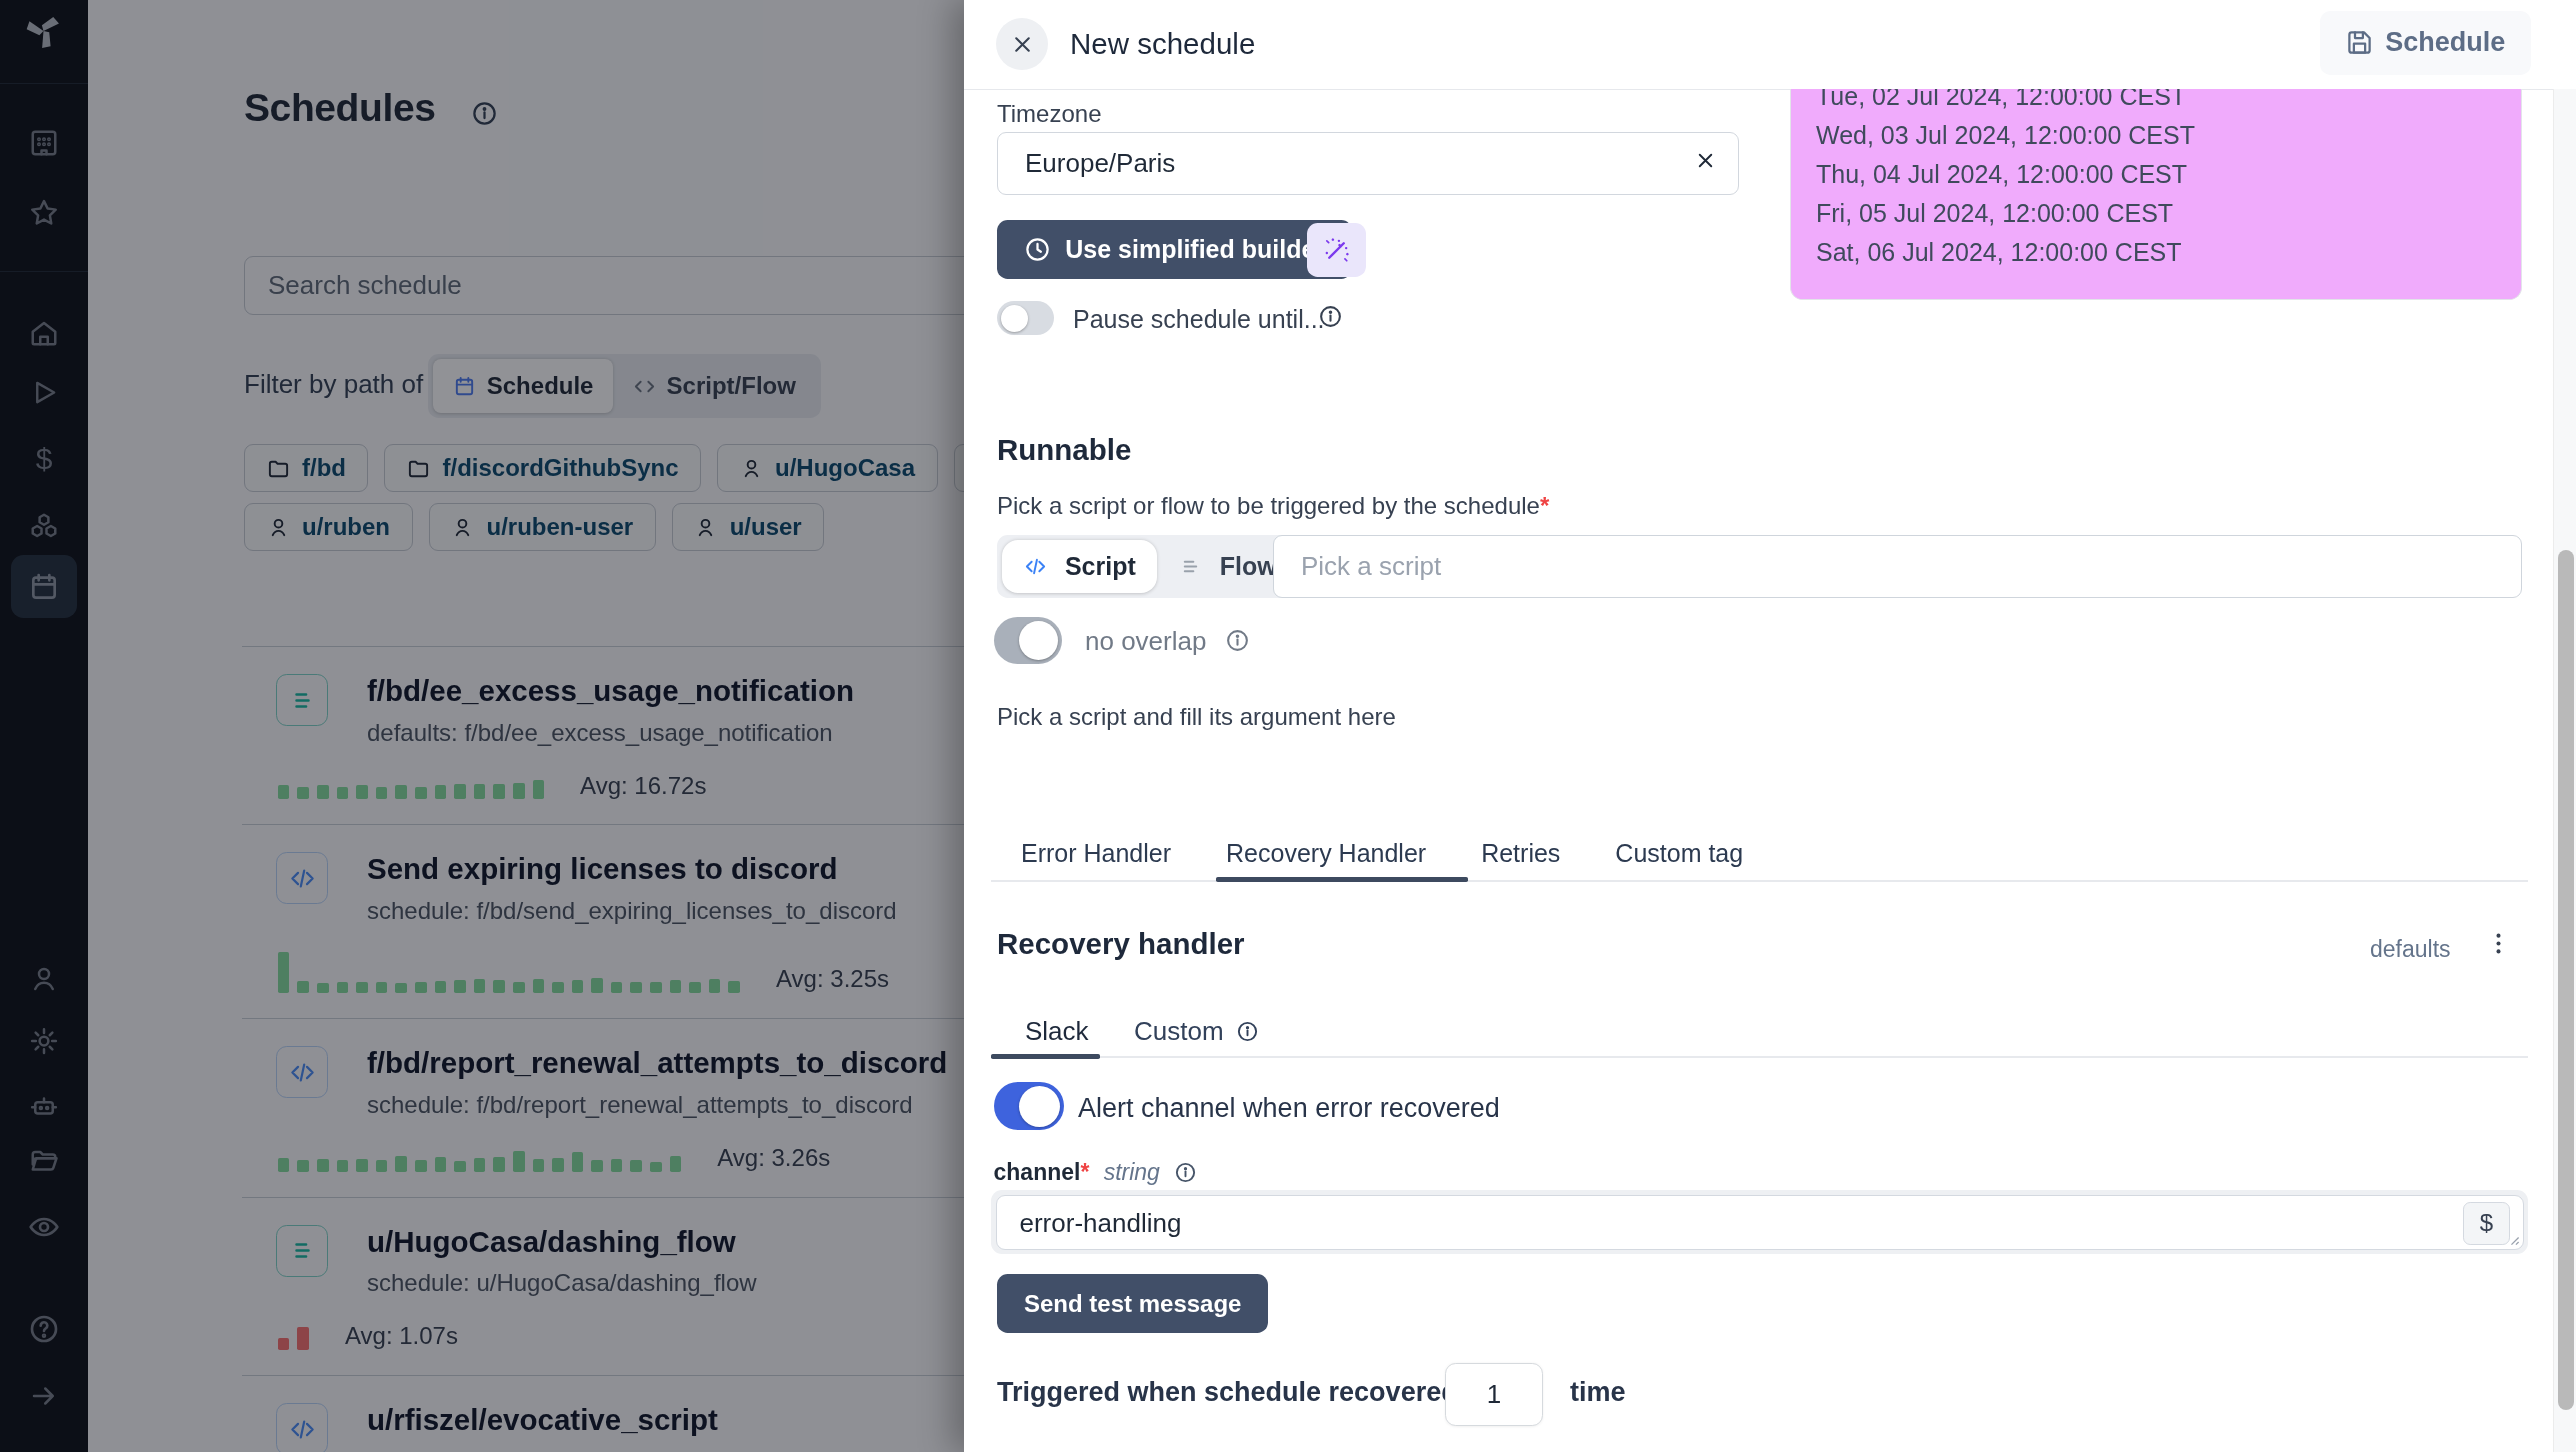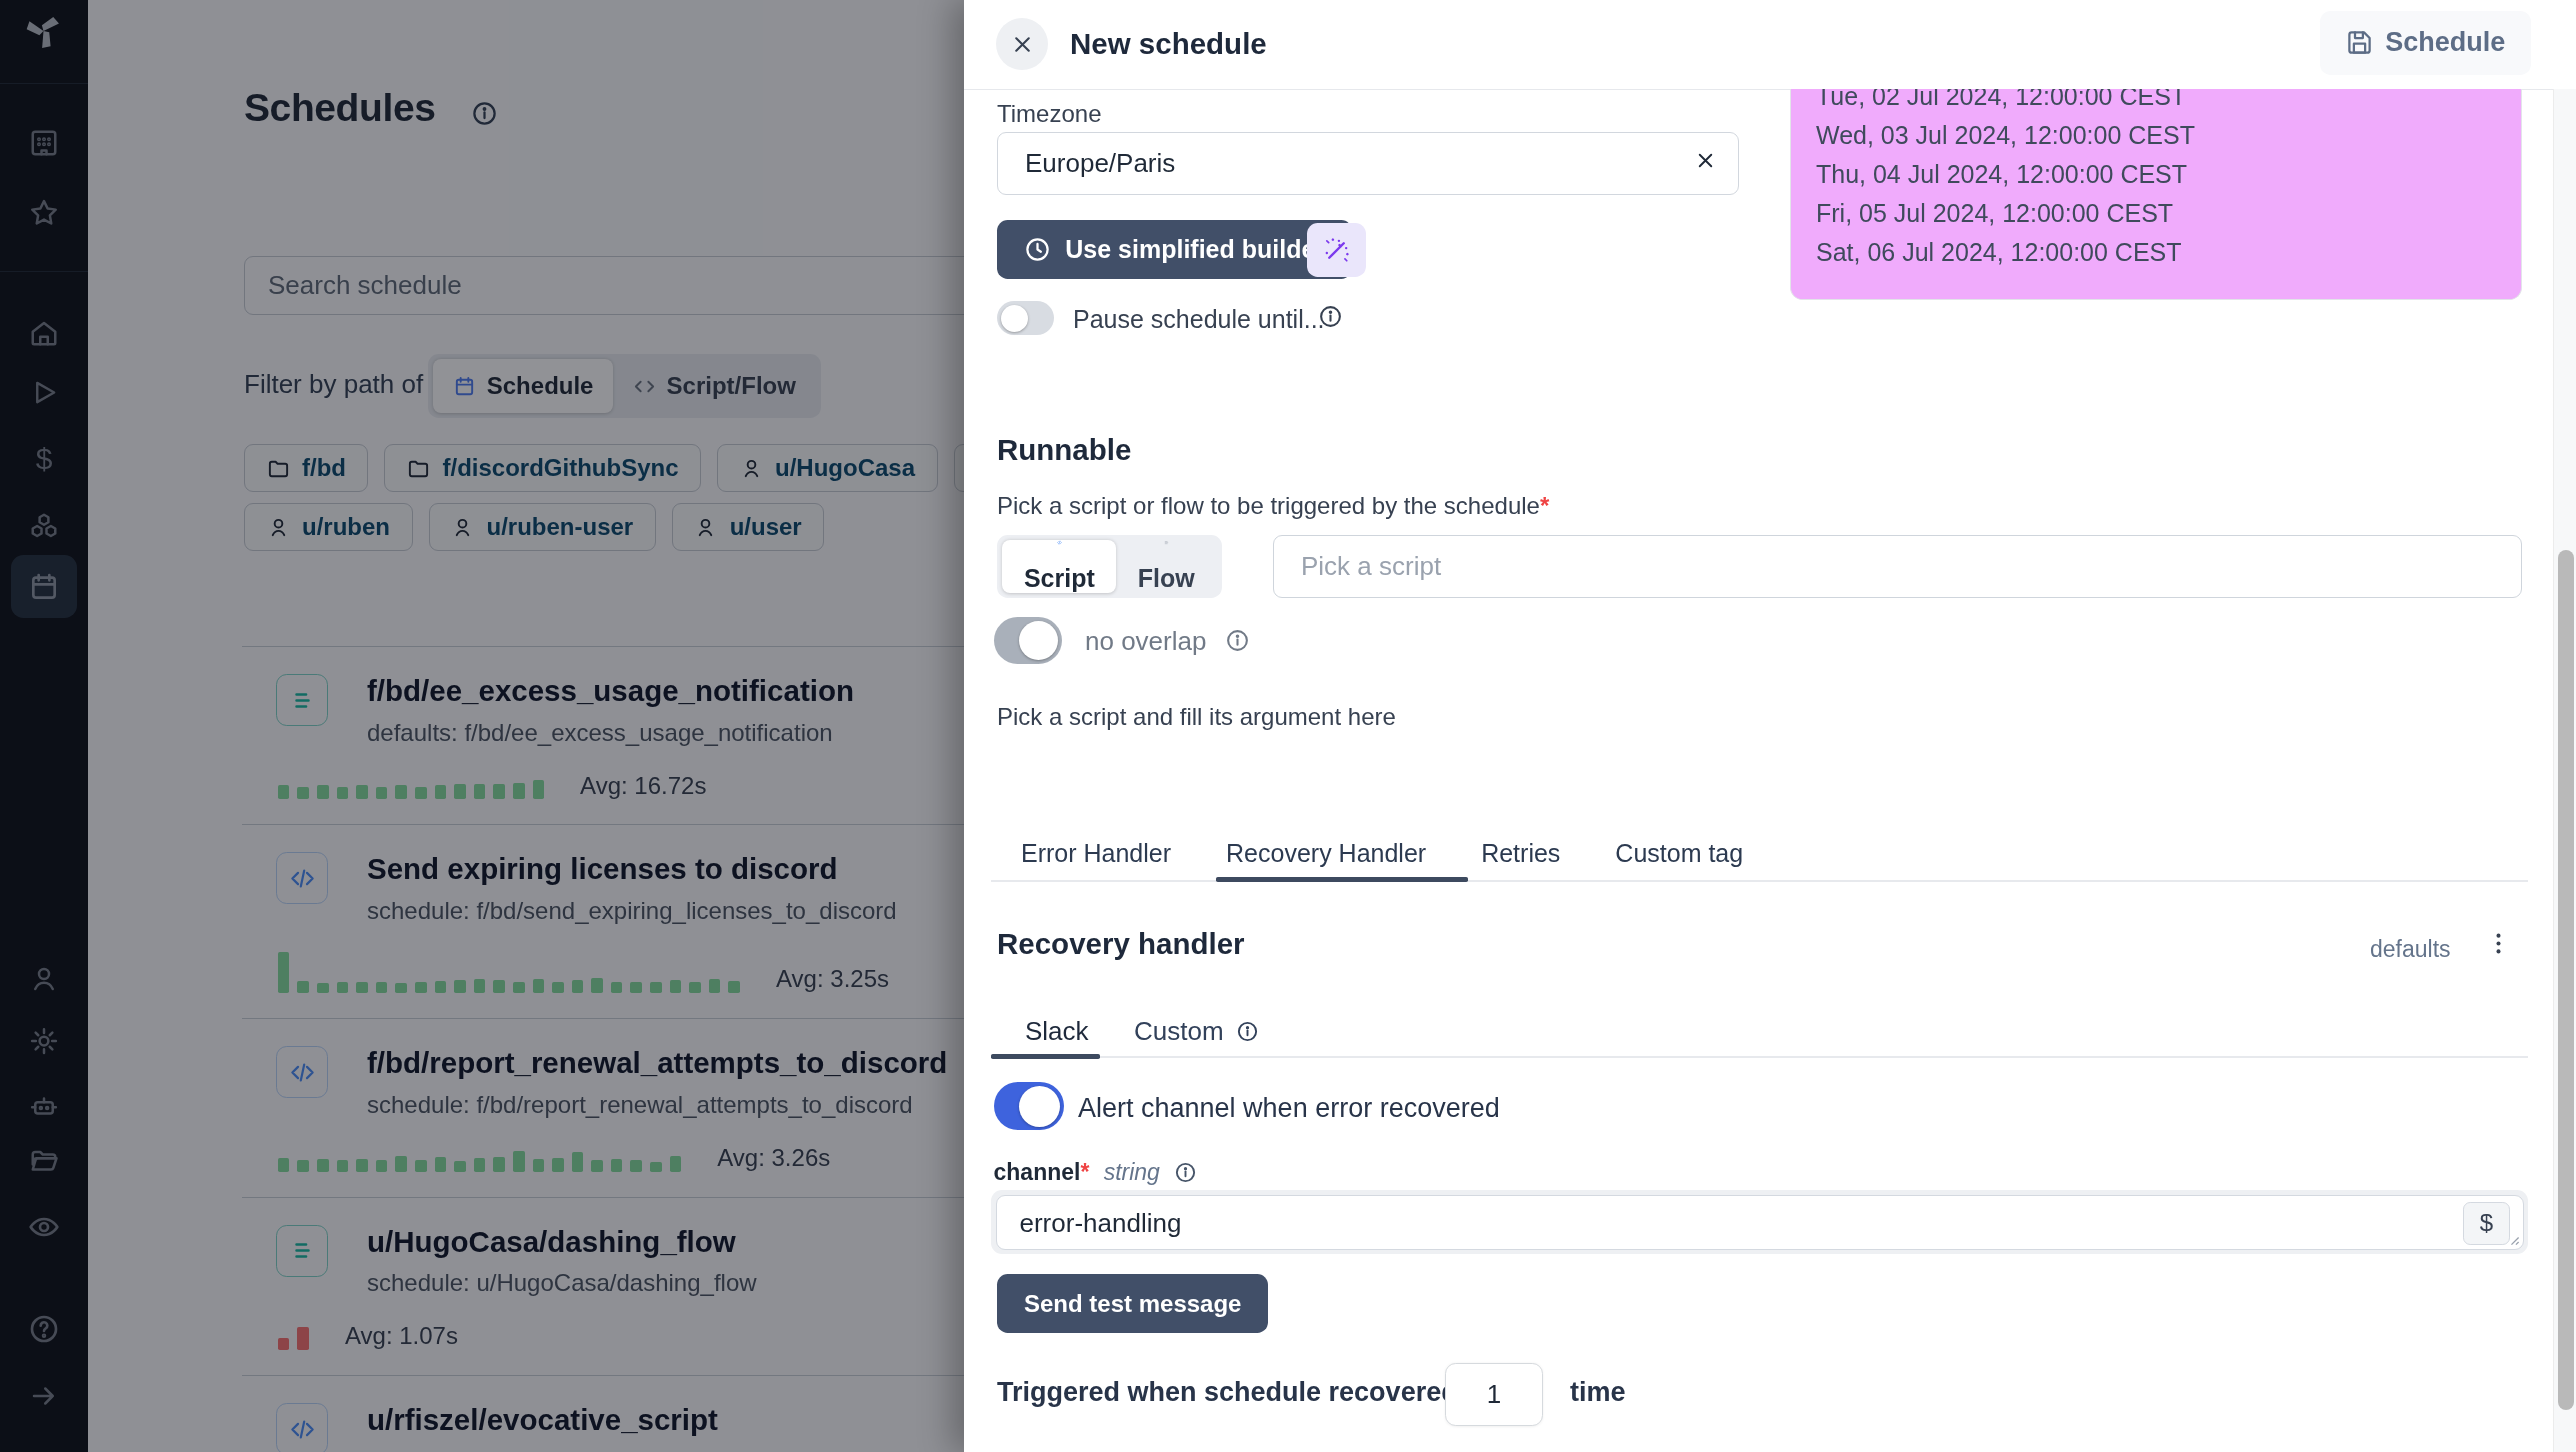--- a/index.html
+++ b/index.html
@@ -38,21 +38,21 @@
   .ssub { font-size:24px; color:#4b5563; margin-top:10.7px; }
   .bars-row { display:flex; align-items:flex-end; margin-top:27px; margin-left:1.8px; }
   .bars { display:flex; align-items:flex-end; gap:8px; }
   .bar { width:11.6px; border-radius:1.8px; }
   .avg { font-size:24px; color:#374151; margin-left:36px; line-height:1; padding-bottom:1.8px; white-space:nowrap; }
   .overlay { position:absolute; left:0; top:0; width:964px; height:1453px; background:rgba(10,14,22,0.45); z-index:4; }
   
   .drawer { position:absolute; left:964px; top:0; width:1612px; height:1453px; background:#ffffff; z-index:10; box-shadow:-12.5px 0 32px rgba(0,0,0,.28); }
   .d-abs { position:absolute; }
   .close-btn { left:32px; top:18px; width:52px; height:52px; border-radius:50%; background:#eef0f3; display:flex; align-items:center; justify-content:center; color:#374151; }
-  .d-title { left:106px; top:27px; font-size:29.5px; font-weight:700; color:#1e293b; }
+  .d-title { left:106px; top:27px; font-size:29.5px; font-weight:400; color:#1e293b; }
   .save-btn { left:1356px; top:10.7px; width:211px; height:64px; background:#f8f9fb; border-radius:10.7px; display:flex; align-items:center; justify-content:center; gap:12.5px; color:#5d6d86; font-size:27px; font-weight:600; }
   .h-div { left:0; top:89px; width:1612px; height:0.9px; background:#e6e8ec; }
   .lab { font-size:24px; color:#374151; }
   .tz-label { left:33px; top:100px; }
   .tz-input { left:33px; top:132px; width:742px; height:63px; border:1.8px solid #d2d7de; border-radius:9px; display:flex; align-items:center; padding:0 21.5px 0 27px; font-size:26px; color:#1f2937; }
   .tz-x { margin-left:auto; color:#1f2937; }
   .times-panel { left:826px; top:89px; width:732px; height:211px; background:#f0abfc; border:0.9px solid #e2e5e9; border-top:none; border-radius:0 0 12.5px 12.5px; overflow:hidden; }
   .times-panel ul { list-style:none; margin-top:-12.5px; padding-left:25px; }
   .times-panel li { line-height:39px; font-size:25px; color:#3f4a5c; white-space:nowrap; }
   .builder-btn { left:33px; top:220px; height:59px; padding:0 27px; background:#414f68; border-radius:10.7px; display:inline-flex; align-items:center; gap:14.3px; color:#fff; font-size:25px; font-weight:600; white-space:nowrap; }
@@ -61,21 +61,21 @@
   .knob { position:absolute; background:#fff; border-radius:50%; box-shadow:0 0.9px 2.7px rgba(0,0,0,.3); }
   .pause-toggle { left:33px; top:301px; width:57px; height:34px; background:#d8dce2; }
   .pause-toggle .knob { left:3.6px; top:3.6px; width:27px; height:27px; }
   .pause-label { left:109px; top:305px; font-size:25px; color:#374151; }
   .pause-info { left:354px; top:304px; color:#374151; }
   .runnable-h, .recovery-h { font-size:29.5px; font-weight:700; color:#1e293b; }
   .runnable-h { left:33px; top:433px; }
   .req { left:33px; top:492px; font-size:24px; color:#374151; }
   .req .star { color:#ef4444; font-weight:700; }
   .sgroup { left:33px; top:535px; height:63px; background:#edeff3; border-radius:10.7px; padding:5.4px; display:inline-flex; }
-  .sg-item { display:flex; align-items:center; gap:18px; padding:0 21.5px; border-radius:8px; font-size:25px; font-weight:600; color:#374151;flex-direction:column; }
+  .sg-item { display:flex; align-items:center; gap:18px; padding:0 21.5px; border-radius:16px; font-size:25px; font-weight:600; color:#374151; }
   .sg-item.on { background:#fff; box-shadow:0 0.9px 3.6px rgba(0,0,0,.18); font-weight:700; color:#1f2937; }
   .sg-item.on svg { color:#3b82f6; }
   .sg-item .flowic { color:#99a1ab; }
   .pick-input { left:309px; top:535px; width:1249px; height:63px; border:1.8px solid #cfd5dc; border-radius:9px; padding:0 27px; font-size:26px; color:#1f2937; font-family:inherit; background:#fff; }
   .pick-input::placeholder { color:#9aa2ae; }
   .ov-toggle { left:29.5px; top:617px; width:68px; height:47px; background:#a9b0ba; }
   .ov-toggle .knob { right:3.6px; top:3.6px; width:39px; height:39px; }
   .ov-label { left:121px; top:626px; font-size:26px; color:#717a87; }
   .ov-info { left:261px; top:628px; color:#717a87; }
   .hint { left:33px; top:703px; font-size:24px; color:#374151; }

